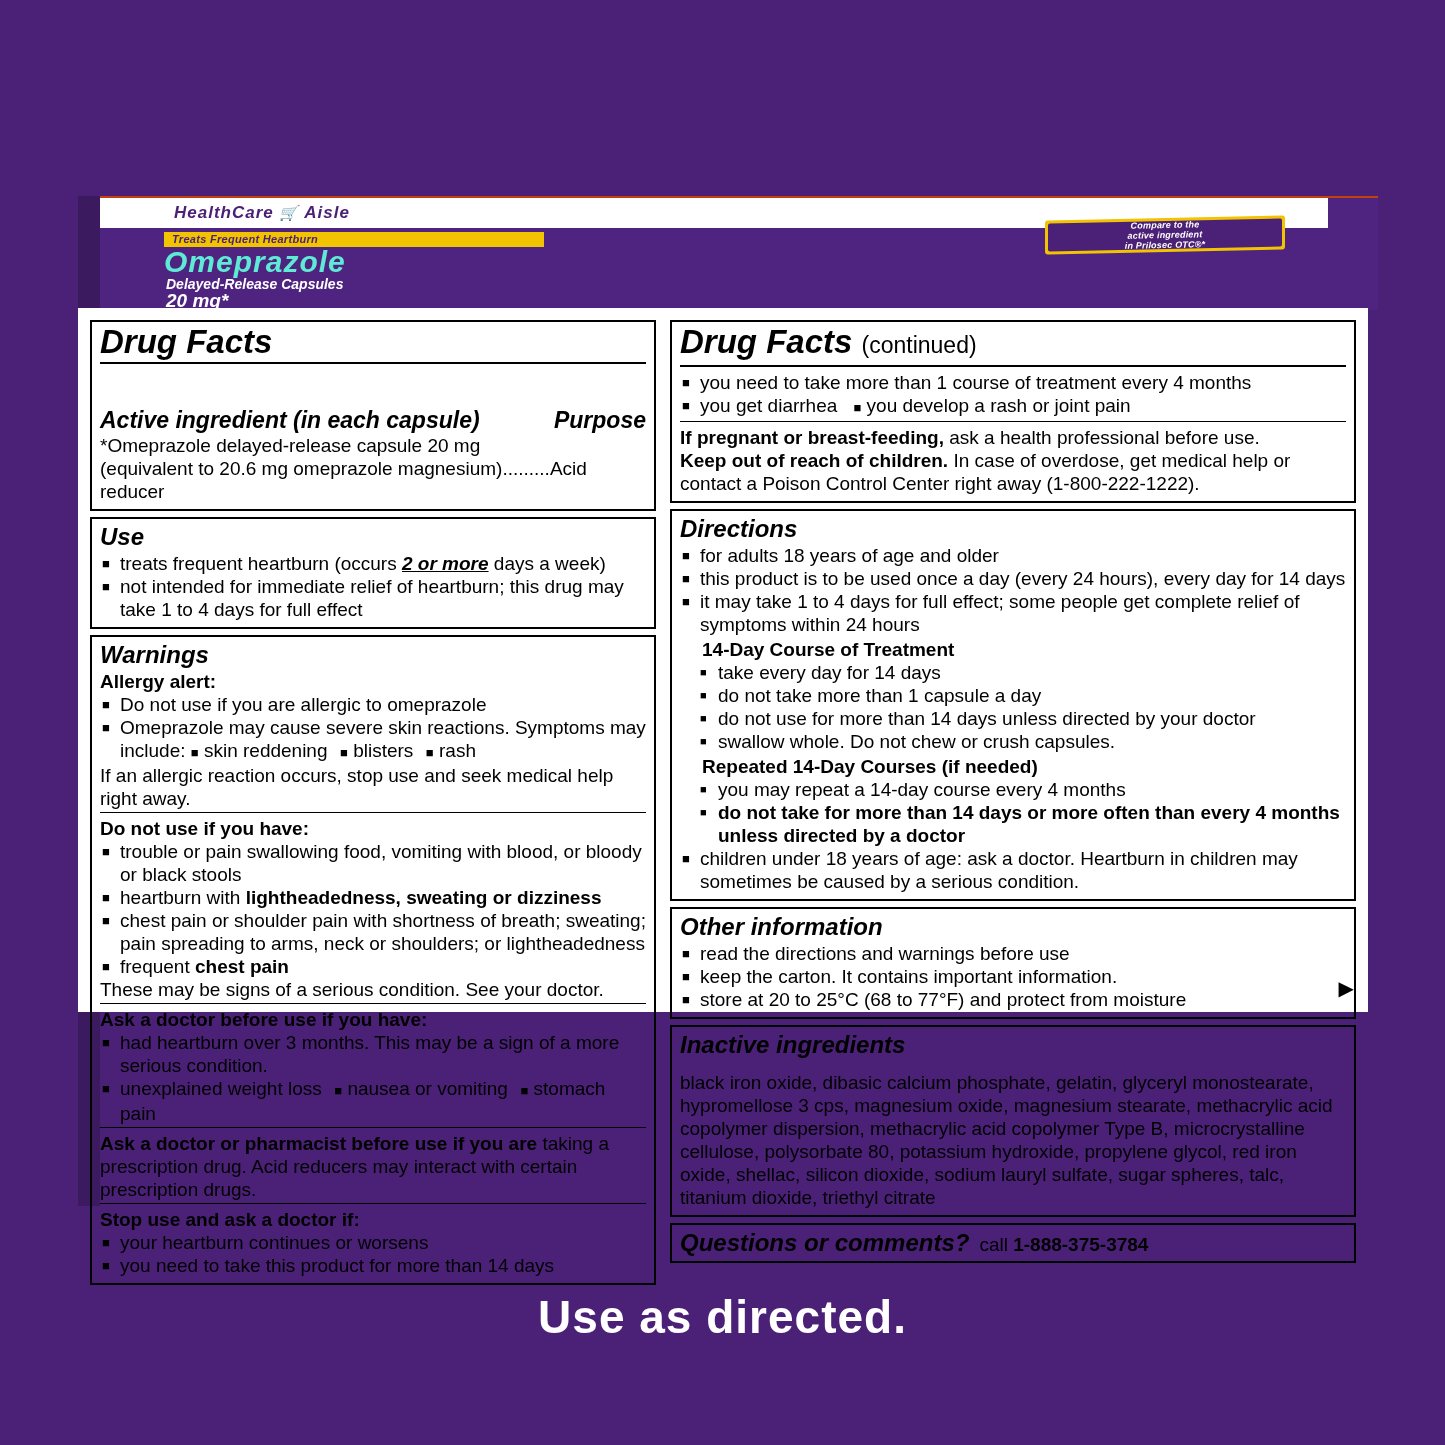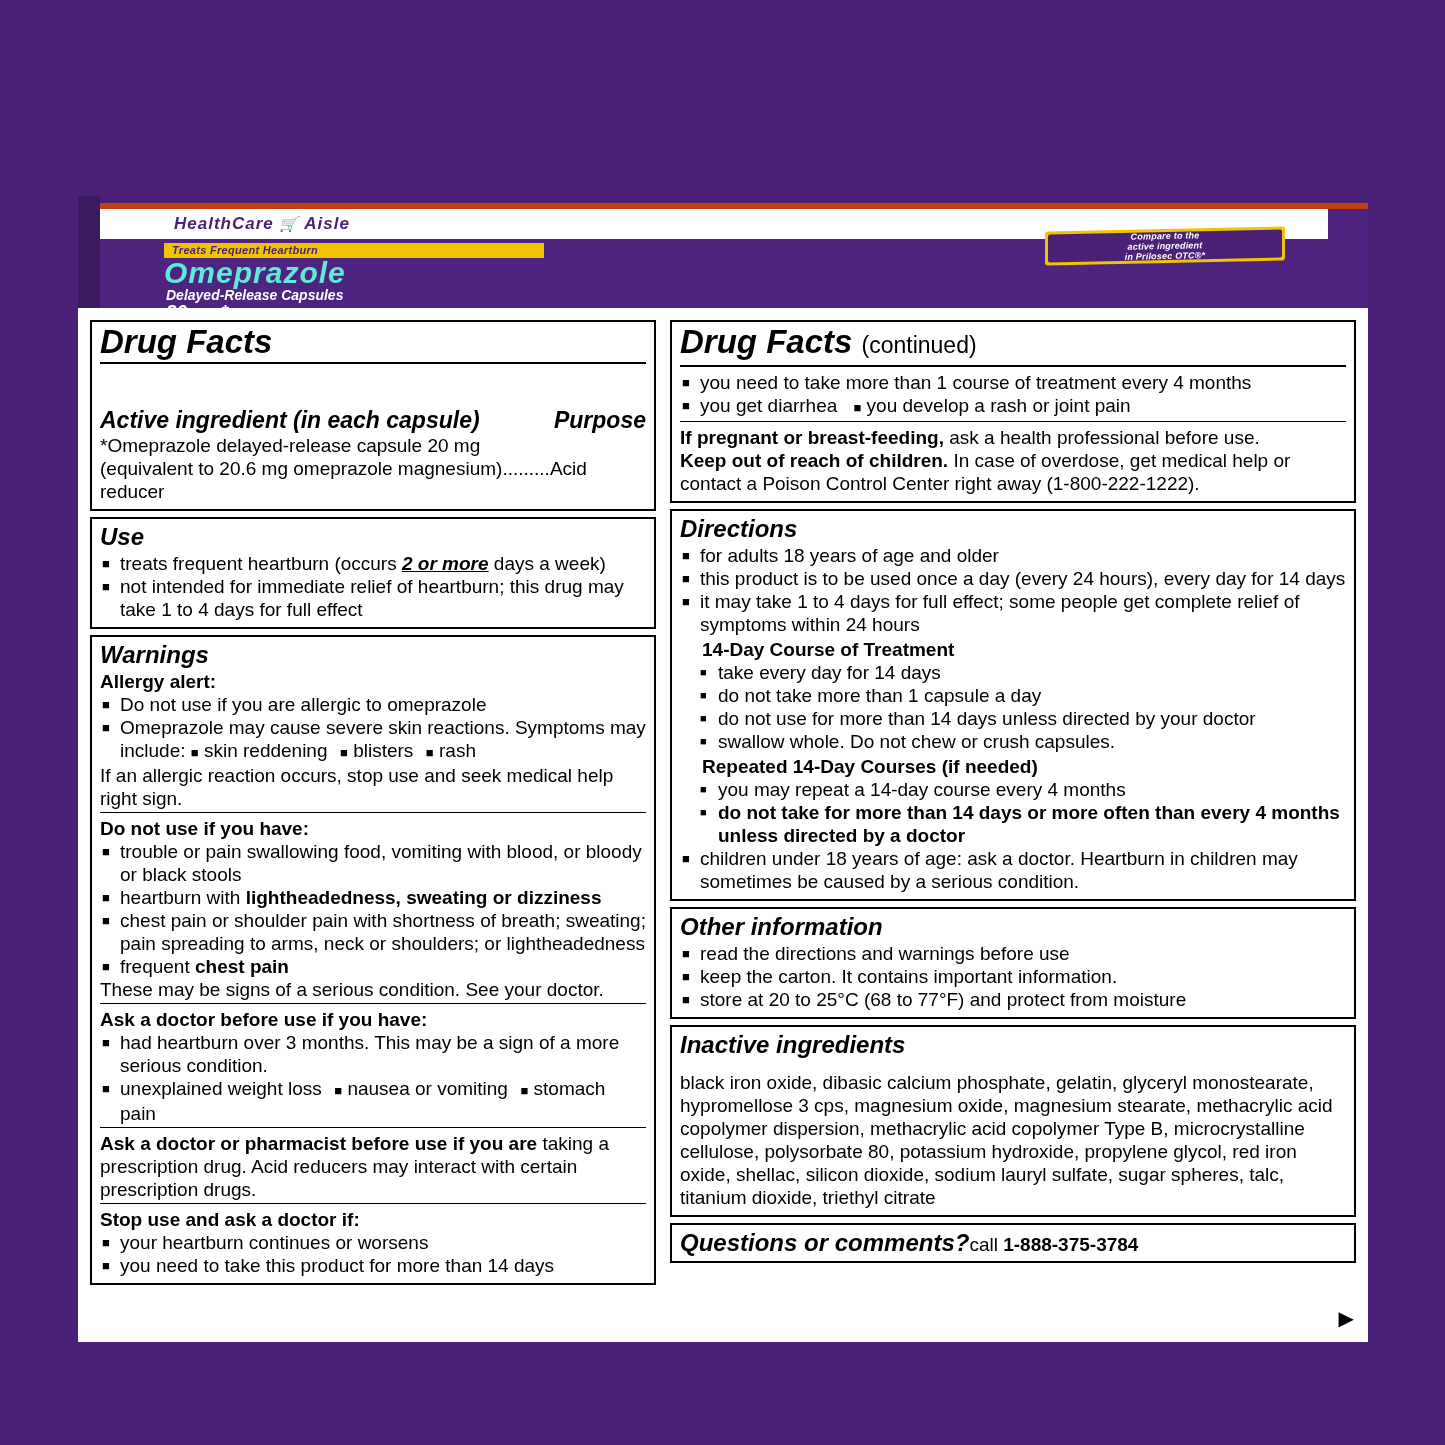--- a/index.html
+++ b/index.html
@@ -9,23 +9,24 @@
     font-family:"Liberation Sans", sans-serif;
     overflow:hidden;
     position:relative;
   }
   
   #carton{
     position:absolute;left:78px;top:196px;width:1290px;height:1010px;
   }
   
   .box-top{
-    position:absolute;left:22px;top:7px;width:1268px;height:112px;
+    position:absolute;left:22px;top:0;width:1268px;height:112px;
     background:#4f2480;
-    border-top:6px solid #c2410c;
+    border-top:2px solid #c2410c;
+    padding-left:10px;
   }
   .top-white{
     position:absolute;left:0px;top:0px;width:1228px;height:30px;
     background:#ffffff;
     clip-path:polygon(0 0,100% 0,100% 100%,0 100%);
   }
   .brand{
     position:absolute;left:74px;top:5px;
     color:#4b2178;font-weight:bold;font-style:italic;font-size:17px;letter-spacing:1px;
   }
@@ -53,21 +54,21 @@
     background:#f2c300;border-radius:3px;
     transform:skewY(-1.2deg);
   }
   .compare-inner{
     position:absolute;left:3px;top:3px;right:3px;bottom:3px;background:#4b2178;border-radius:2px;
     display:flex;flex-direction:column;align-items:center;justify-content:center;
   }
   .compare-inner div{color:#fff;font-weight:bold;font-style:italic;font-size:9px;line-height:10px;letter-spacing:.2px;}
   
   .panel{
-    position:absolute;left:0px;top:112px;width:1290px;height:1034px;
+    position:absolute;left:0px;top:112px;width:1290px;height:704px;
     background:#ffffff;
   }
   .panel-inner{position:absolute;left:0;top:0;right:0;bottom:0;display:flex;}
   .col{box-sizing:border-box;}
   .colL{width:588px;padding:12px 10px 0 12px;}
   .colR{width:702px;padding:12px 12px 1px 4px;}
   .blk{border:2.5px solid #000;box-sizing:border-box;margin-bottom:6px;padding:4px 8px 6px 8px;}
   .blk.tight{padding-bottom:4px;}
   h1.df{font-size:33px;font-style:italic;font-weight:bold;margin:0 0 2px 0;line-height:36px;}
   h1.df .cont{font-style:normal;font-weight:normal;font-size:23px;}
@@ -82,21 +83,21 @@
   li{font-size:19px;line-height:23px;position:relative;padding-left:20px;margin:0;}
   li::before{content:"\25A0";position:absolute;left:2px;top:0px;font-size:13px;line-height:23px;}
   li.sub{padding-left:20px;margin-left:18px;}
   li.sub::before{font-size:11px;}
   .b{font-weight:bold;}
   .u{ text-decoration:underline;font-style:italic;font-weight:bold;}
   .lbl{font-size:19px;line-height:23px;font-weight:bold;margin-top:2px;}
   .inline-sq{font-size:13px;}
   .arrow{position:absolute;right:14px;bottom:12px;font-size:20px;}
   .ing{font-size:19px;line-height:23px;margin-top:13px;}
-  .qc{display:flex;align-items:baseline;gap:0;}
+  .qc{display:flex;align-items:baseline;gap:10px;}
   .qc .q{font-size:24px;font-style:italic;font-weight:bold;}
   .qc .call{font-size:19px;}
   .qc .call b{font-weight:bold;}
   
   .tagline{
     position:absolute;left:0;right:0;top:1290px;text-align:center;
     color:#ffffff;font-size:46px;font-weight:bold;letter-spacing:1px;
   }
   .side-shadow{
     position:absolute;left:78px;top:196px;width:22px;height:1010px;background:#3b1a60;
@@ -163,21 +164,21 @@
           <li>
             <span>Omeprazole may cause severe skin reactions. Symptoms may include:</span>
             <span class="inline-sq">■</span>
             <span>skin reddening</span>
             <span class="inline-sq">&nbsp;&nbsp;■</span>
             <span>blisters</span>
             <span class="inline-sq">&nbsp;&nbsp;■</span>
             <span>rash</span>
           </li>
         </ul>
-        <p>If an allergic reaction occurs, stop use and seek medical help right sign.</p>
+        <p>If an allergic reaction occurs, stop use and seek medical help right away.</p>
 
         <div class="rule thin"></div>
         <div class="lbl">Do not use if you have:</div>
         <ul>
           <li>trouble or pain swallowing food, vomiting with blood, or bloody or black stools</li>
           <li><span>heartburn with </span><span class="b">lightheadedness, sweating or dizziness</span></li>
           <li>chest pain or shoulder pain with shortness of breath; sweating; pain spreading to arms, neck or shoulders; or lightheadedness</li>
           <li><span>frequent </span><span class="b">chest pain</span></li>
         </ul>
         <p>These may be signs of a serious condition. See your doctor.</p>

